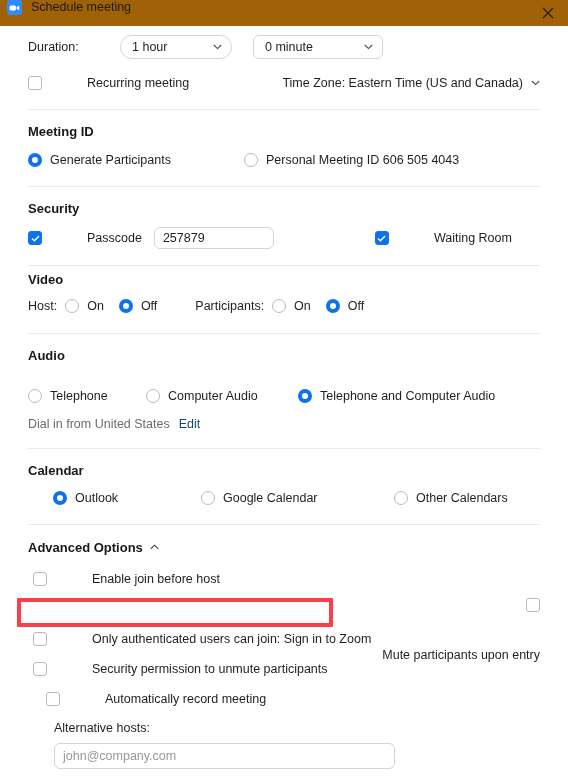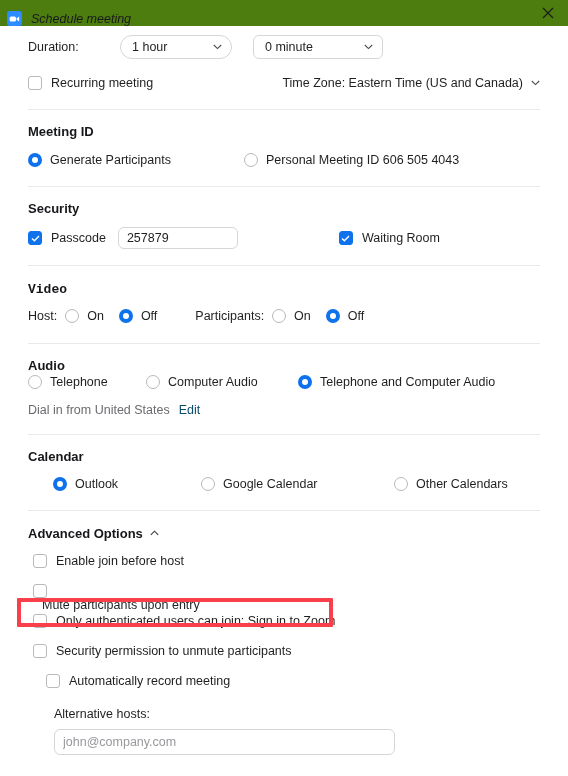--- a/index.html
+++ b/index.html
@@ -14,25 +14,24 @@
     font-size: 12.5px;
     color: #1f1f1f;
     overflow: hidden;
     position: relative;
   }
 
   
   .titlebar {
     height: 26px;
     display: flex;
-    align-items: flex-end;
+    align-items: flex-start;
     padding: 0 0 0 7px;
     position: relative;
-    background: #4d7c0f;
-    font-style: italic;
+    background: #a16207;
   }
   .zoom-logo {
     width: 15px;
     height: 15px;
     border-radius: 3px;
     background: #2D8CFF;
     display: flex;
     align-items: center;
     justify-content: center;
     flex: 0 0 auto;
@@ -145,21 +144,21 @@
     background: #0e72ed;
     border-color: #0e72ed;
   }
   .checkbox .tick { display: none; }
   .checkbox.checked .tick { display: block; }
   .cb-label {
     margin-left: 9px;
     cursor: pointer;
     white-space: nowrap;
   }
-  .cb-row { display: flex; align-items: flex-start; }
+  .cb-row { display: flex; align-items: flex-end; gap: 36px; }
 
   
   .text-input {
     border: 1px solid #d6d6d8;
     border-radius: 6px;
     height: 22px;
     box-sizing: border-box;
     font-family: "Liberation Sans", sans-serif;
     font-size: 12.5px;
     color: #1f1f1f;
@@ -278,21 +277,21 @@
             <path d="M1 3.4 L3.4 5.7 L8 1" stroke="#ffffff" stroke-width="1.4" fill="none"></path>
           </svg>
       </span>
       <span class="cb-label">Waiting Room</span>
     </div>
   </div>
 
   <div class="divider" style="margin-top:16px;"></div>
 
   
-  <div class="section-title" style="margin-top:16px;font-family:Liberation Mono, monospace;">Video</div>
+  <div class="section-title" style="margin-top:6px;">Video</div>
   <div class="row" style="margin-top:10px; height:18px;">
     <span>Host:</span>
     <div class="radio-group" style="margin-left:8px;">
       <span class="radio"></span>
       <span class="radio-label">On</span>
     </div>
     <div class="radio-group" style="margin-left:15px;">
       <span class="radio checked"></span>
       <span class="radio-label">Off</span>
     </div>
@@ -304,21 +303,21 @@
     <div class="radio-group" style="margin-left:15px;">
       <span class="radio checked"></span>
       <span class="radio-label">Off</span>
     </div>
   </div>
 
   <div class="divider" style="margin-top:18px;"></div>
 
   
   <div class="section-title" style="margin-top:14px;">Audio</div>
-  <div class="row" style="margin-top:0; height:18px;">
+  <div class="row" style="margin-top:24px; height:18px;">
     <div class="radio-group" style="width:118px;">
       <span class="radio"></span>
       <span class="radio-label">Telephone</span>
     </div>
     <div class="radio-group" style="width:152px;">
       <span class="radio"></span>
       <span class="radio-label">Computer Audio</span>
     </div>
     <div class="radio-group">
       <span class="radio checked"></span>

